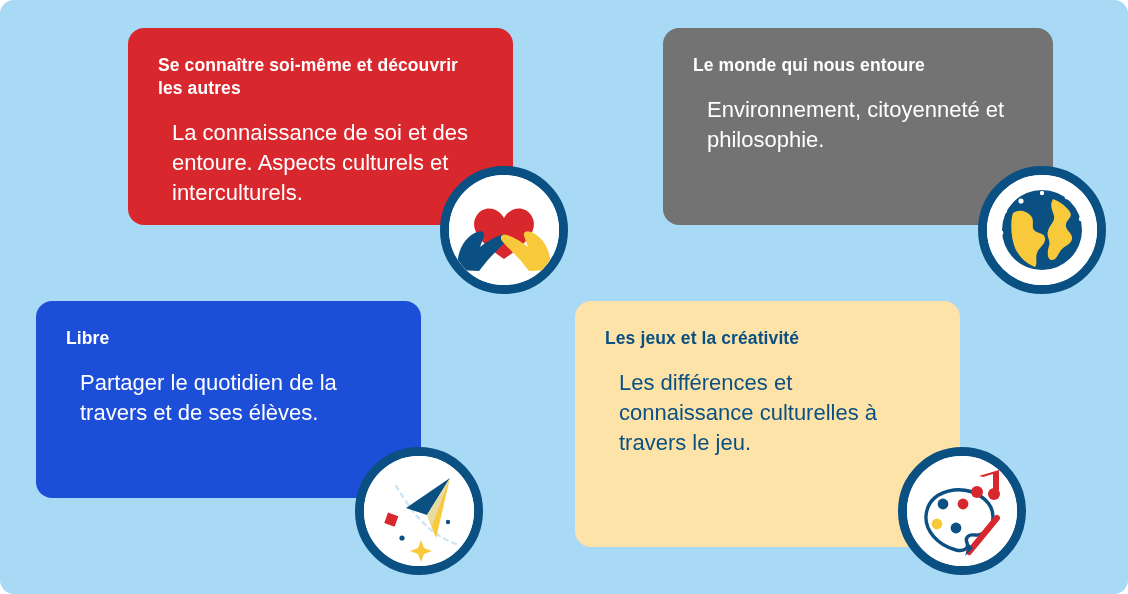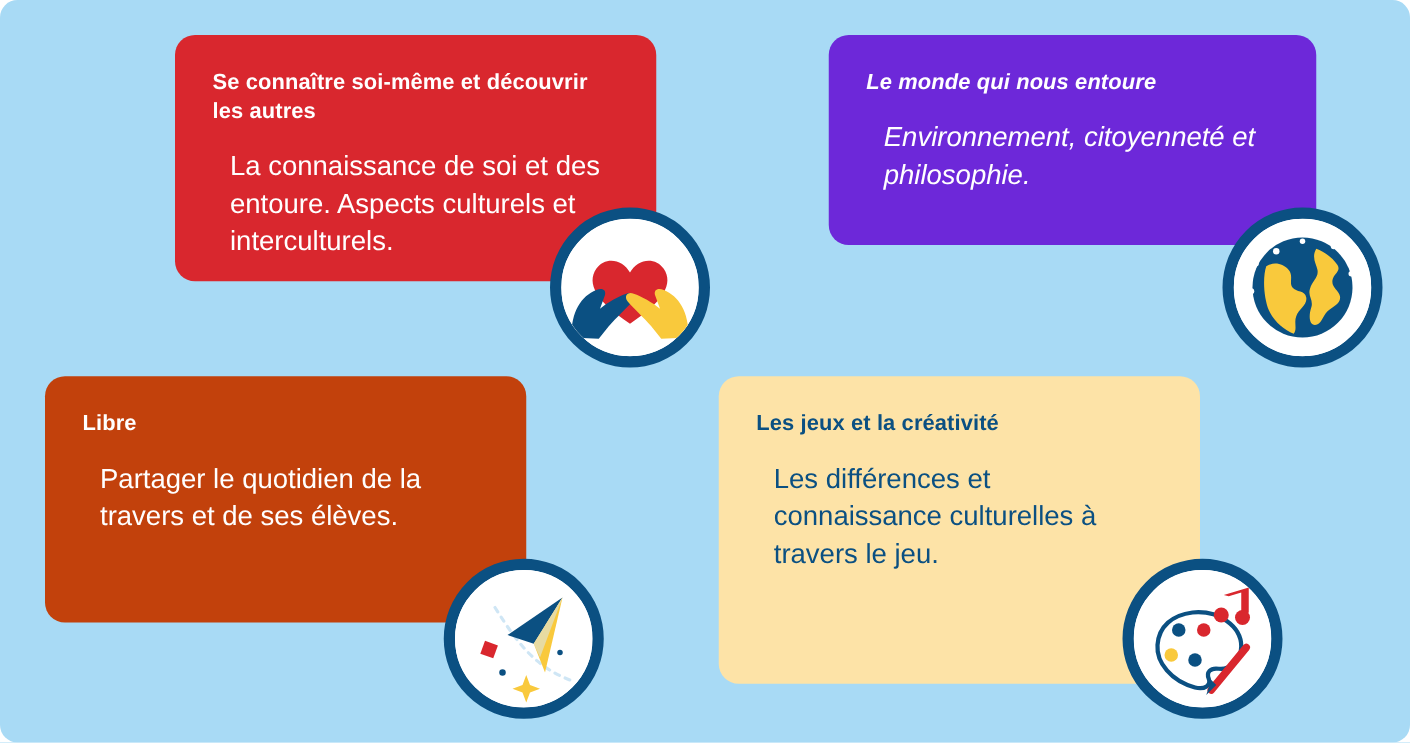--- a/index.html
+++ b/index.html
@@ -37,44 +37,43 @@
   }
   .card-body {
     font-size: 22px;
     line-height: 1.38;
     margin: 14px;
     font-weight: normal;
   }
 
   
   #card-self {
-    left: 140px;
+    left: 128px;
     top: 28px;
     width: 385px;
     height: 197px;
     background: #d9272e;
     color: #ffffff;
   }
   
   #card-world {
     left: 663px;
     top: 28px;
     width: 390px;
-    height: 168px;
-    background: #6d28d9;
+    height: 197px;
+    background: #737373;
     color: #ffffff;
-    font-style: italic;
   }
   
   #card-free {
     left: 36px;
     top: 301px;
     width: 385px;
     height: 197px;
-    background: #c2410c;
+    background: #1d4ed8;
     color: #ffffff;
   }
   
   #card-games {
     left: 575px;
     top: 301px;
     width: 385px;
     height: 246px;
     background: #fde3a7;
     color: #0b5082;

